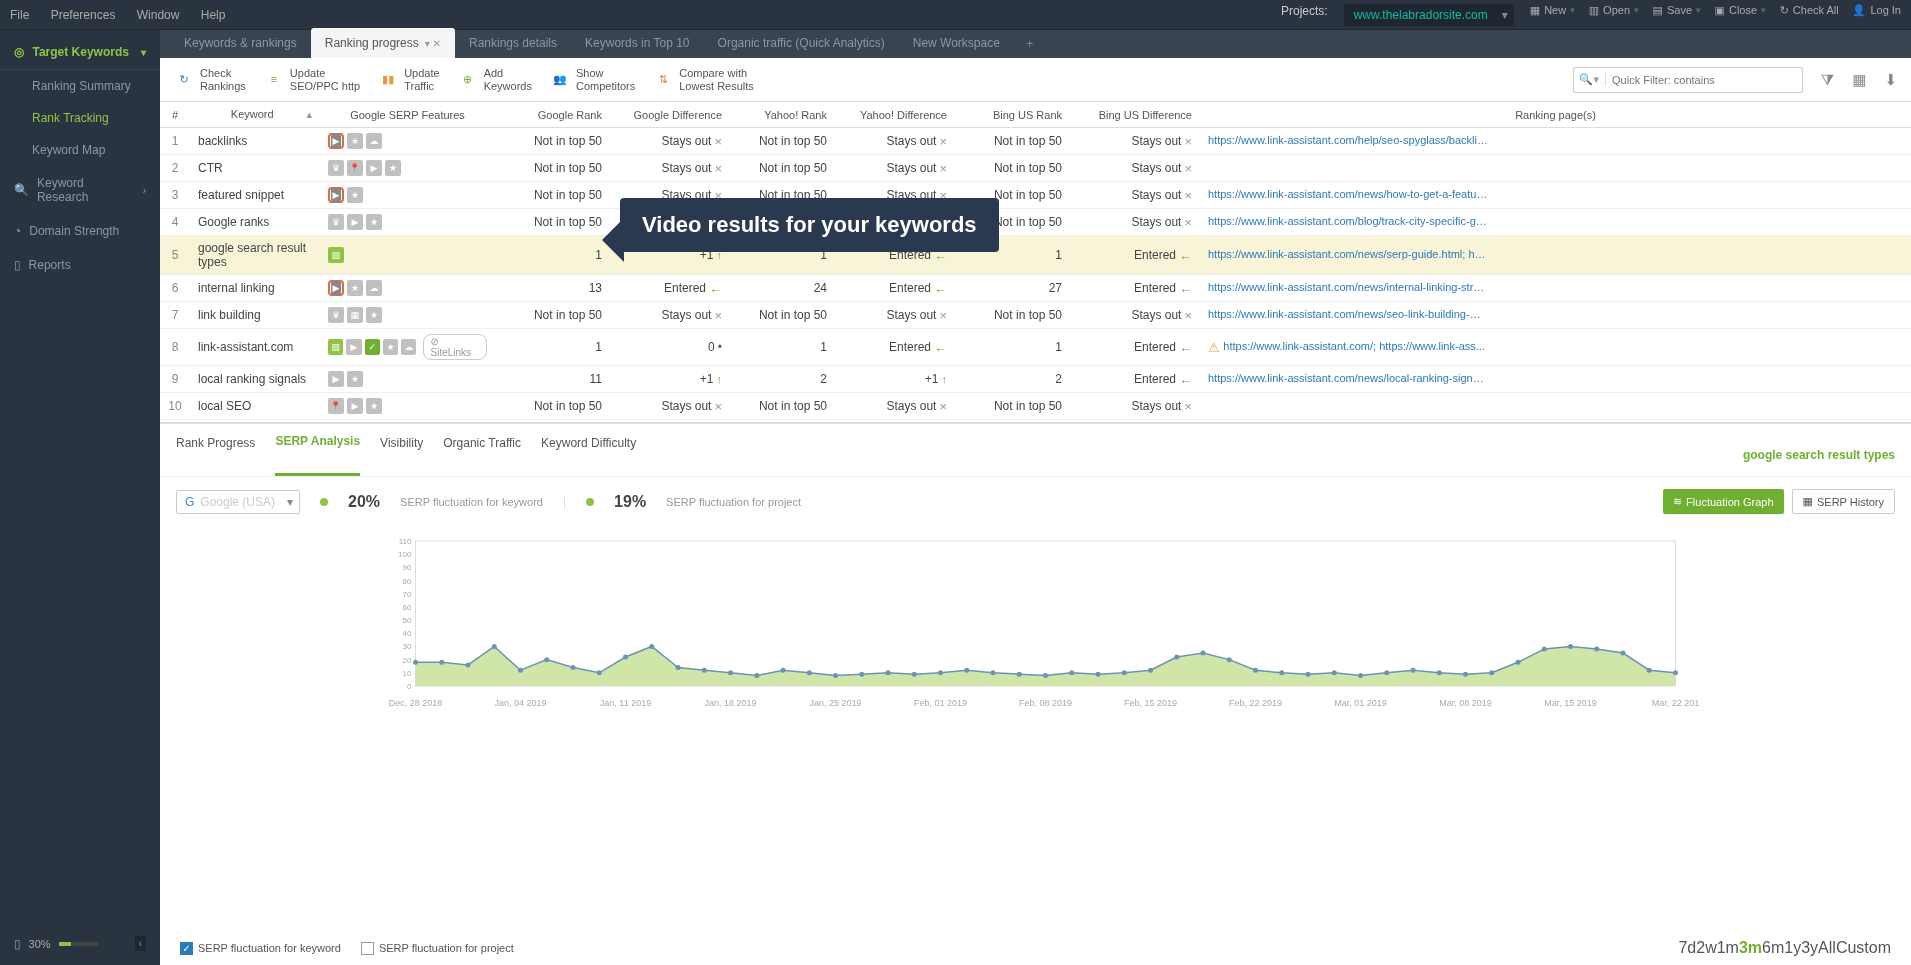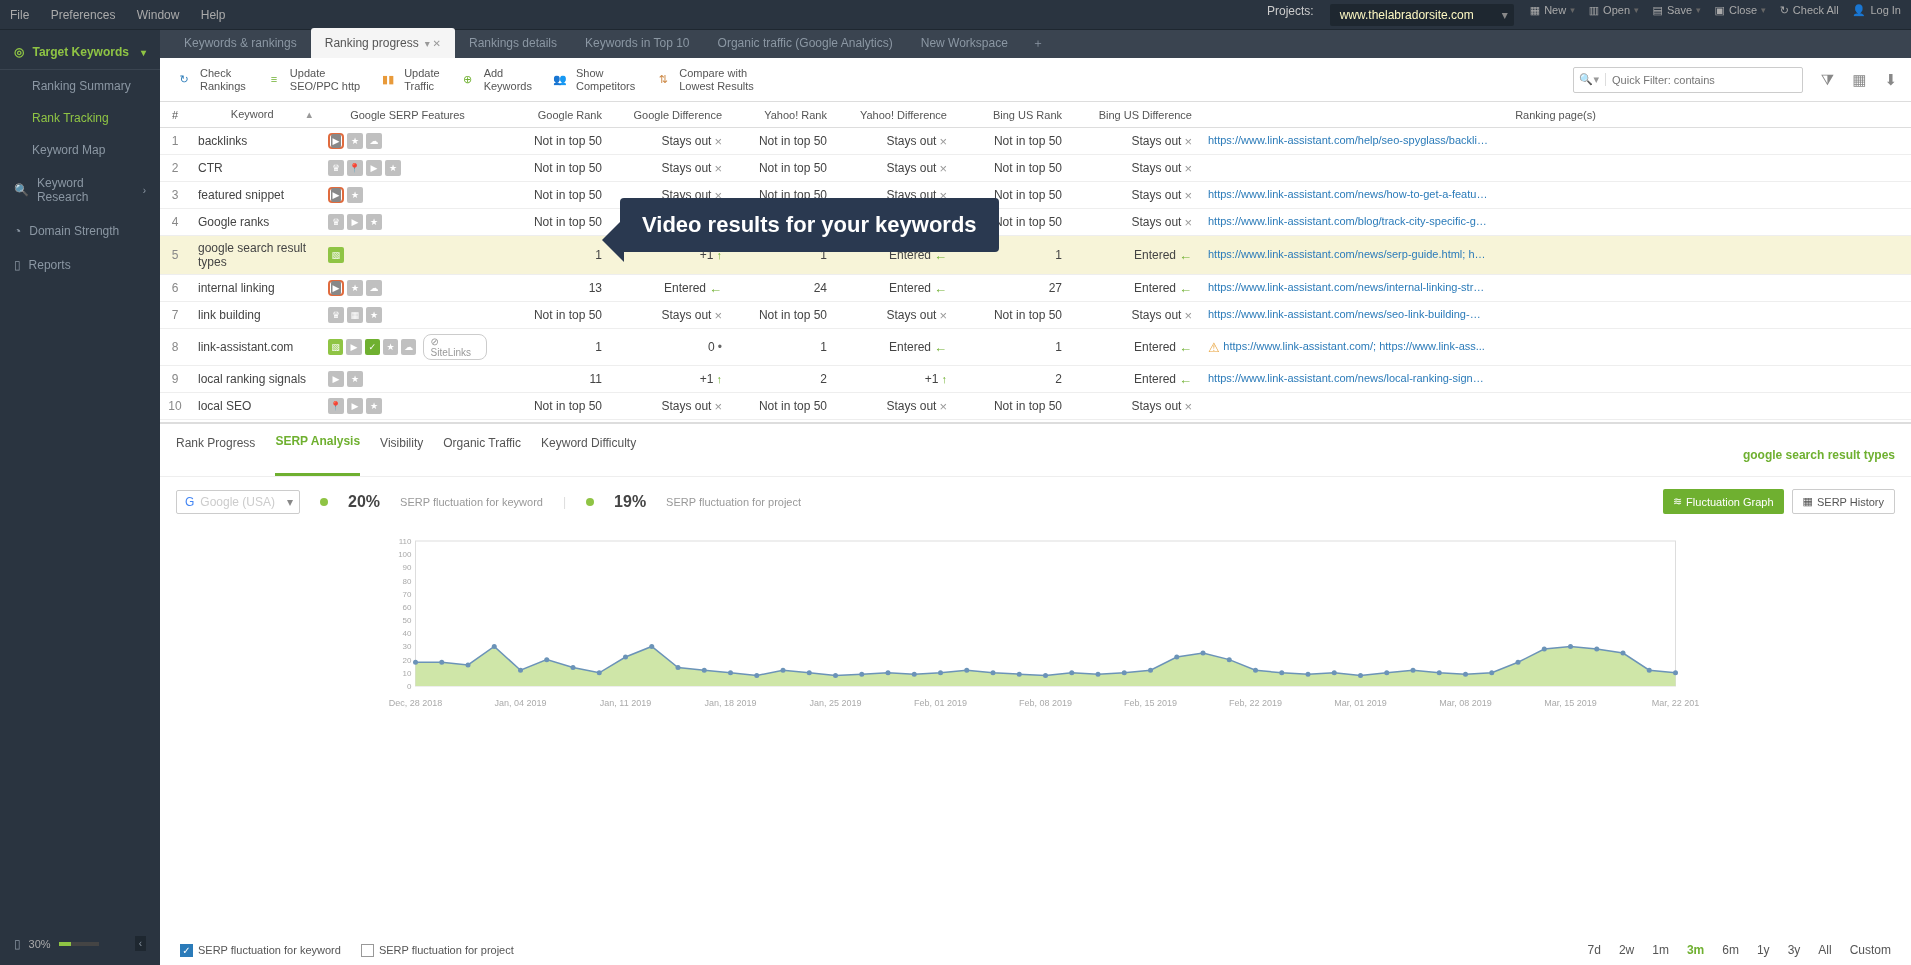--- a/index.html
+++ b/index.html
@@ -1,21 +1,21 @@
 <!DOCTYPE html>
 <html><head>
 <meta charset="utf-8">
 <style>
 *{box-sizing:border-box;margin:0;padding:0;font-family:Arial,Helvetica,sans-serif}
 body{background:#2a3440;color:#ccc;font-size:12px;width:1911px;height:965px;overflow:hidden}
 .topbar{height:30px;background:#2a3440;display:flex;align-items:center;padding:0 10px;color:#aaa;font-size:12px;border-bottom:1px solid #1e2730}
 .topbar .menus span{margin-right:18px;cursor:pointer}
 .topbar .right{margin-left:auto;display:flex;align-items:flex-start;gap:16px}
 .topbar .right .proj-label{color:#ccc}
-.topbar .dropdown{background:#1e2730;padding:4px 40px 4px 10px;border-radius:2px;position:relative;color:#fef9c3}
+.topbar .dropdown{background:#1e2730;padding:4px 26px 4px 10px;border-radius:2px;position:relative;color:#14b8a6}
 .topbar .dropdown::after{content:"▾";position:absolute;right:6px;color:#888}
 .topbar .btns{display:flex;gap:14px;font-size:11px;color:#aaa}
 .topbar .btns .btn{display:flex;align-items:center;gap:4px;cursor:pointer}
 .topbar .btns .arrow{font-size:9px;color:#666}
 .main{display:flex;height:935px}
 .sidebar{width:160px;background:#2a3440;color:#8b97a3;padding-top:5px;position:relative}
 .sidebar .section{padding:10px 14px;font-size:12px;display:flex;align-items:center;gap:8px;cursor:pointer}
 .sidebar .section.top{color:#8fc444;font-weight:bold;border-bottom:1px solid #3a4450}
 .sidebar .child{padding:9px 14px 9px 32px;font-size:12px;color:#8b97a3;cursor:pointer}
 .sidebar .child.active{color:#8fc444}
@@ -75,21 +75,21 @@
 .serp-ctrl .lbl{color:#999;font-size:11px}
 .serp-ctrl .rightbtns{margin-left:auto;display:flex;gap:8px}
 .serp-ctrl .gbtn{background:#6fb030;color:#fff;padding:5px 10px;border-radius:2px;font-size:11px;display:flex;align-items:center;gap:4px;cursor:pointer}
 .serp-ctrl .wbtn{border:1px solid #ccc;padding:5px 10px;border-radius:2px;font-size:11px;display:flex;align-items:center;gap:4px;cursor:pointer;color:#555}
 .chart{flex:1;padding:10px 20px;position:relative}
 .chart svg{width:100%;height:180px}
 .chart-bottom{display:flex;align-items:center;padding:8px 20px;gap:20px;font-size:11px;color:#555}
 .chart-bottom .chk{display:flex;align-items:center;gap:5px}
 .chart-bottom .chkbox{width:13px;height:13px;border:1px solid #999;display:inline-flex;align-items:center;justify-content:center}
 .chart-bottom .chkbox.on{background:#2b7bb9;border-color:#2b7bb9;color:#fff;font-size:10px}
-.chart-bottom .ranges{margin-left:auto;display:flex;gap:18px;font-size:12px;color:#555}
+.chart-bottom .ranges{margin-left:auto;display:flex;gap:0;font-size:16px;color:#555}
 .chart-bottom .ranges span{cursor:pointer}
 .chart-bottom .ranges span.active{color:#6fb030;font-weight:bold}
 .sitelinks{border:1px solid #ccc;border-radius:8px;padding:1px 6px;font-size:10px;color:#999;margin-left:4px}
 </style>
 </head>
 <body>
 
 <div class="topbar">
   <div class="menus">
     <span>File</span>
@@ -165,21 +165,21 @@
       <div class="collapse">‹</div>
     </div>
   </div>
 
   <div class="content" style="position:relative">
     <div class="tabs">
       <div class="tab">Keywords &amp; rankings</div>
       <div class="tab active"><span>Ranking progress</span><span class="cx">▾ ✕</span></div>
       <div class="tab">Rankings details</div>
       <div class="tab">Keywords in Top 10</div>
-      <div class="tab">Organic traffic (Google Analytics)</div>
+      <div class="tab">Organic traffic (Quick Analytics)</div>
       <div class="tab">New Workspace</div>
       <div class="addtab">＋</div>
     </div>
 
     <div class="toolbar">
       <div class="tool">
           <div class="icn" style="color:#2b7bb9">↻</div>
           <div>
             <div>Check</div>
             <div>Rankings</div>

